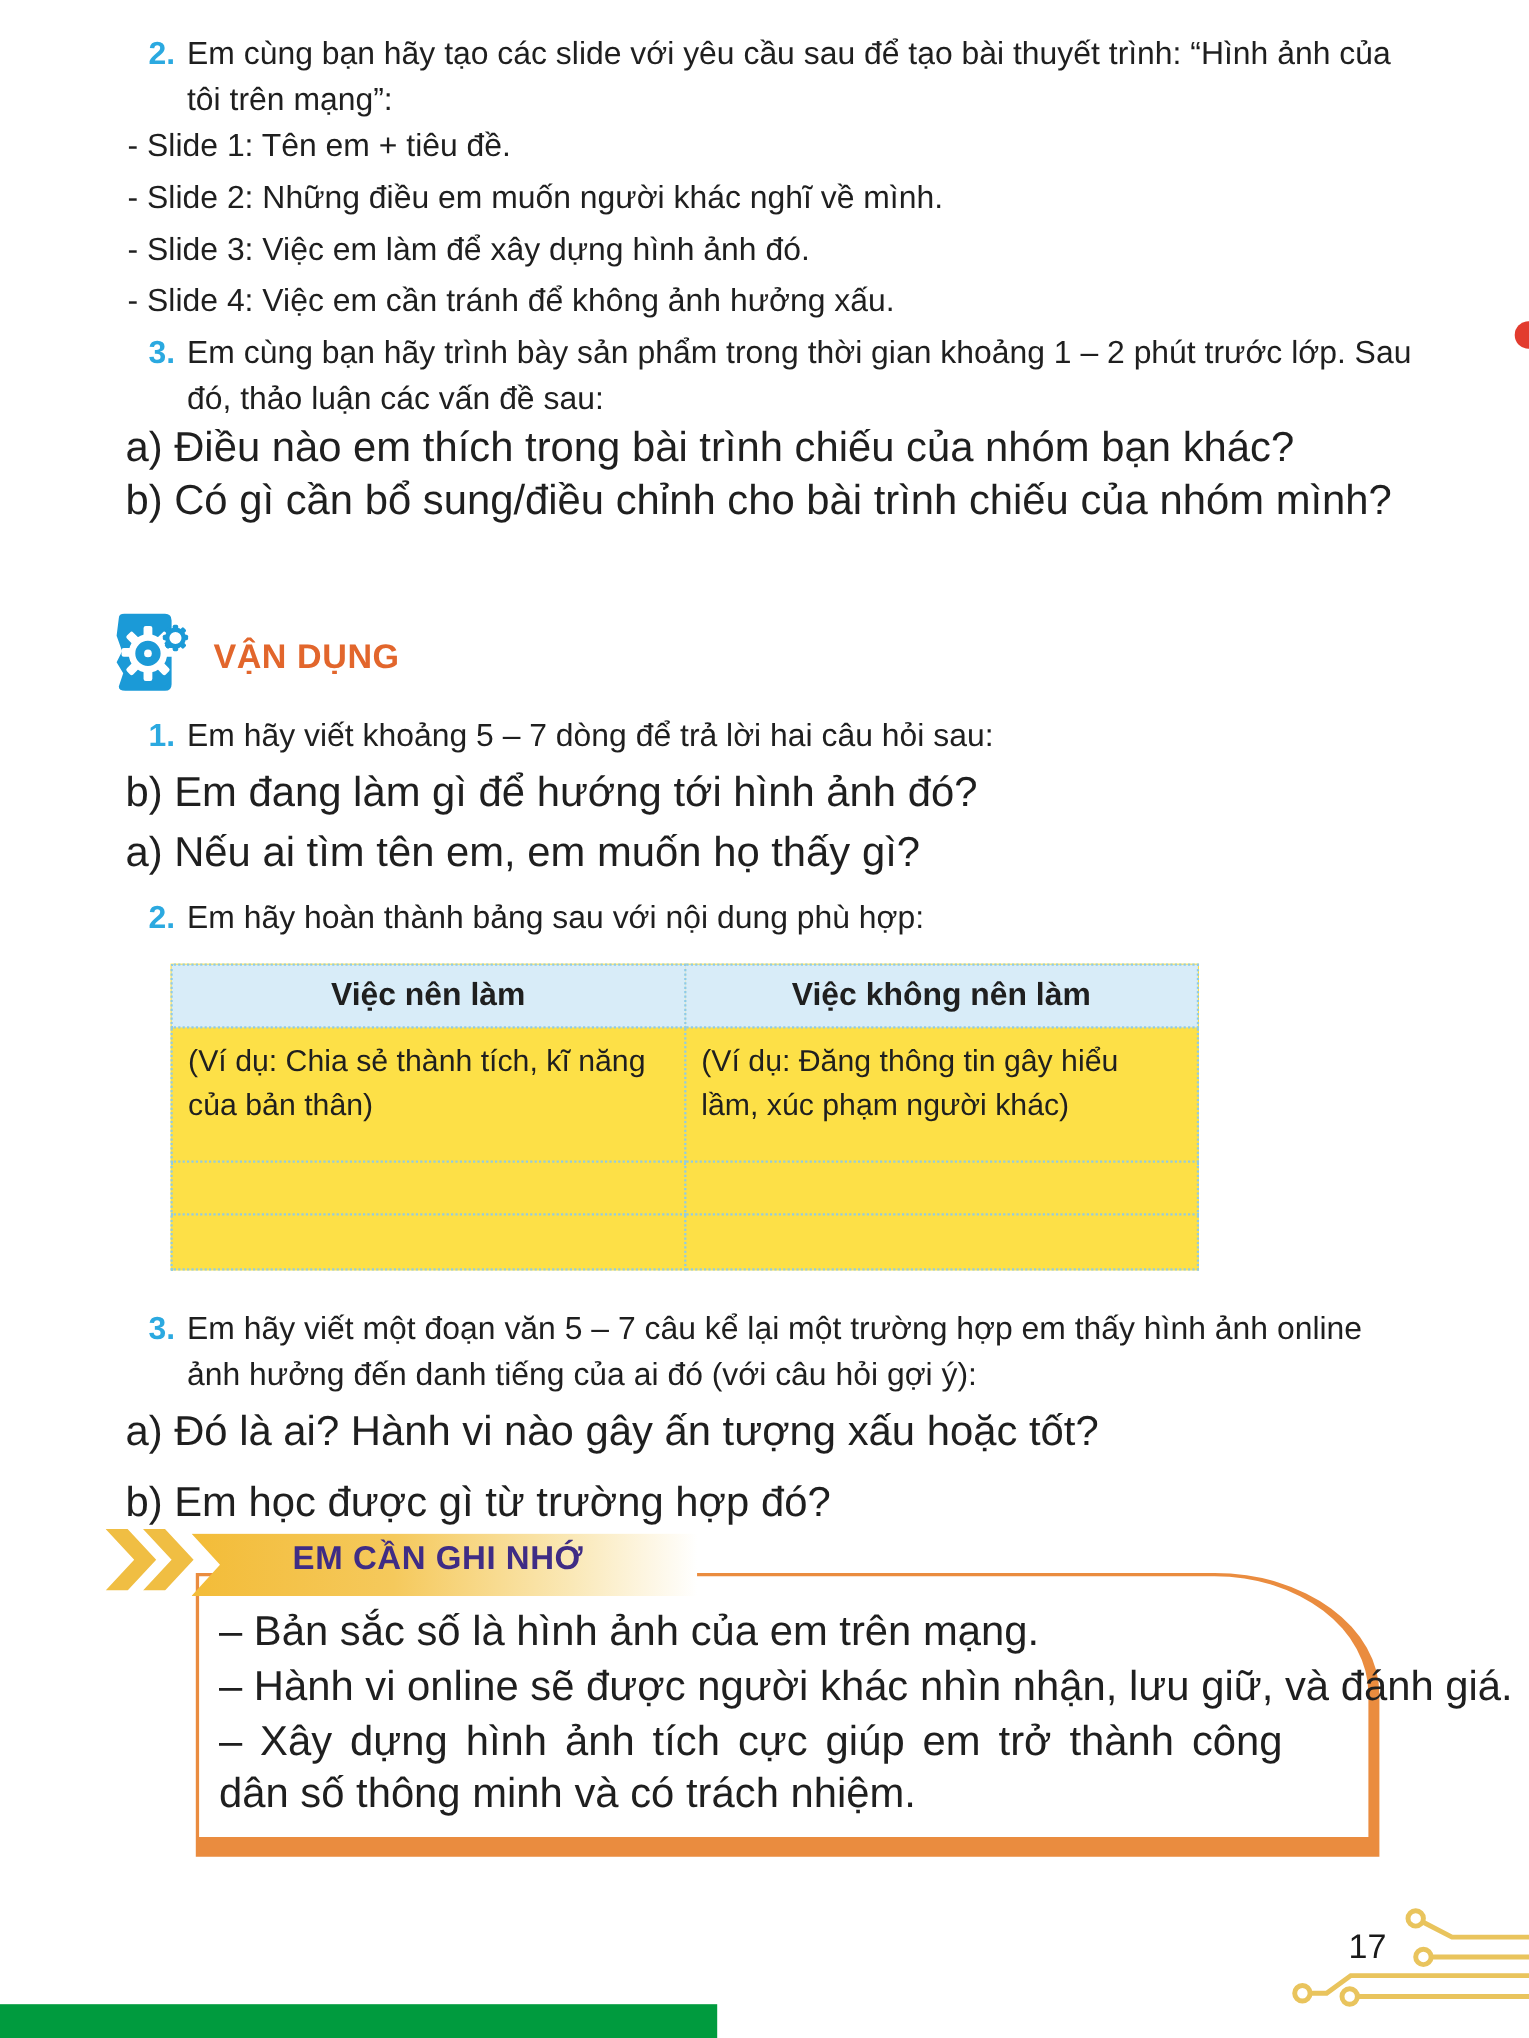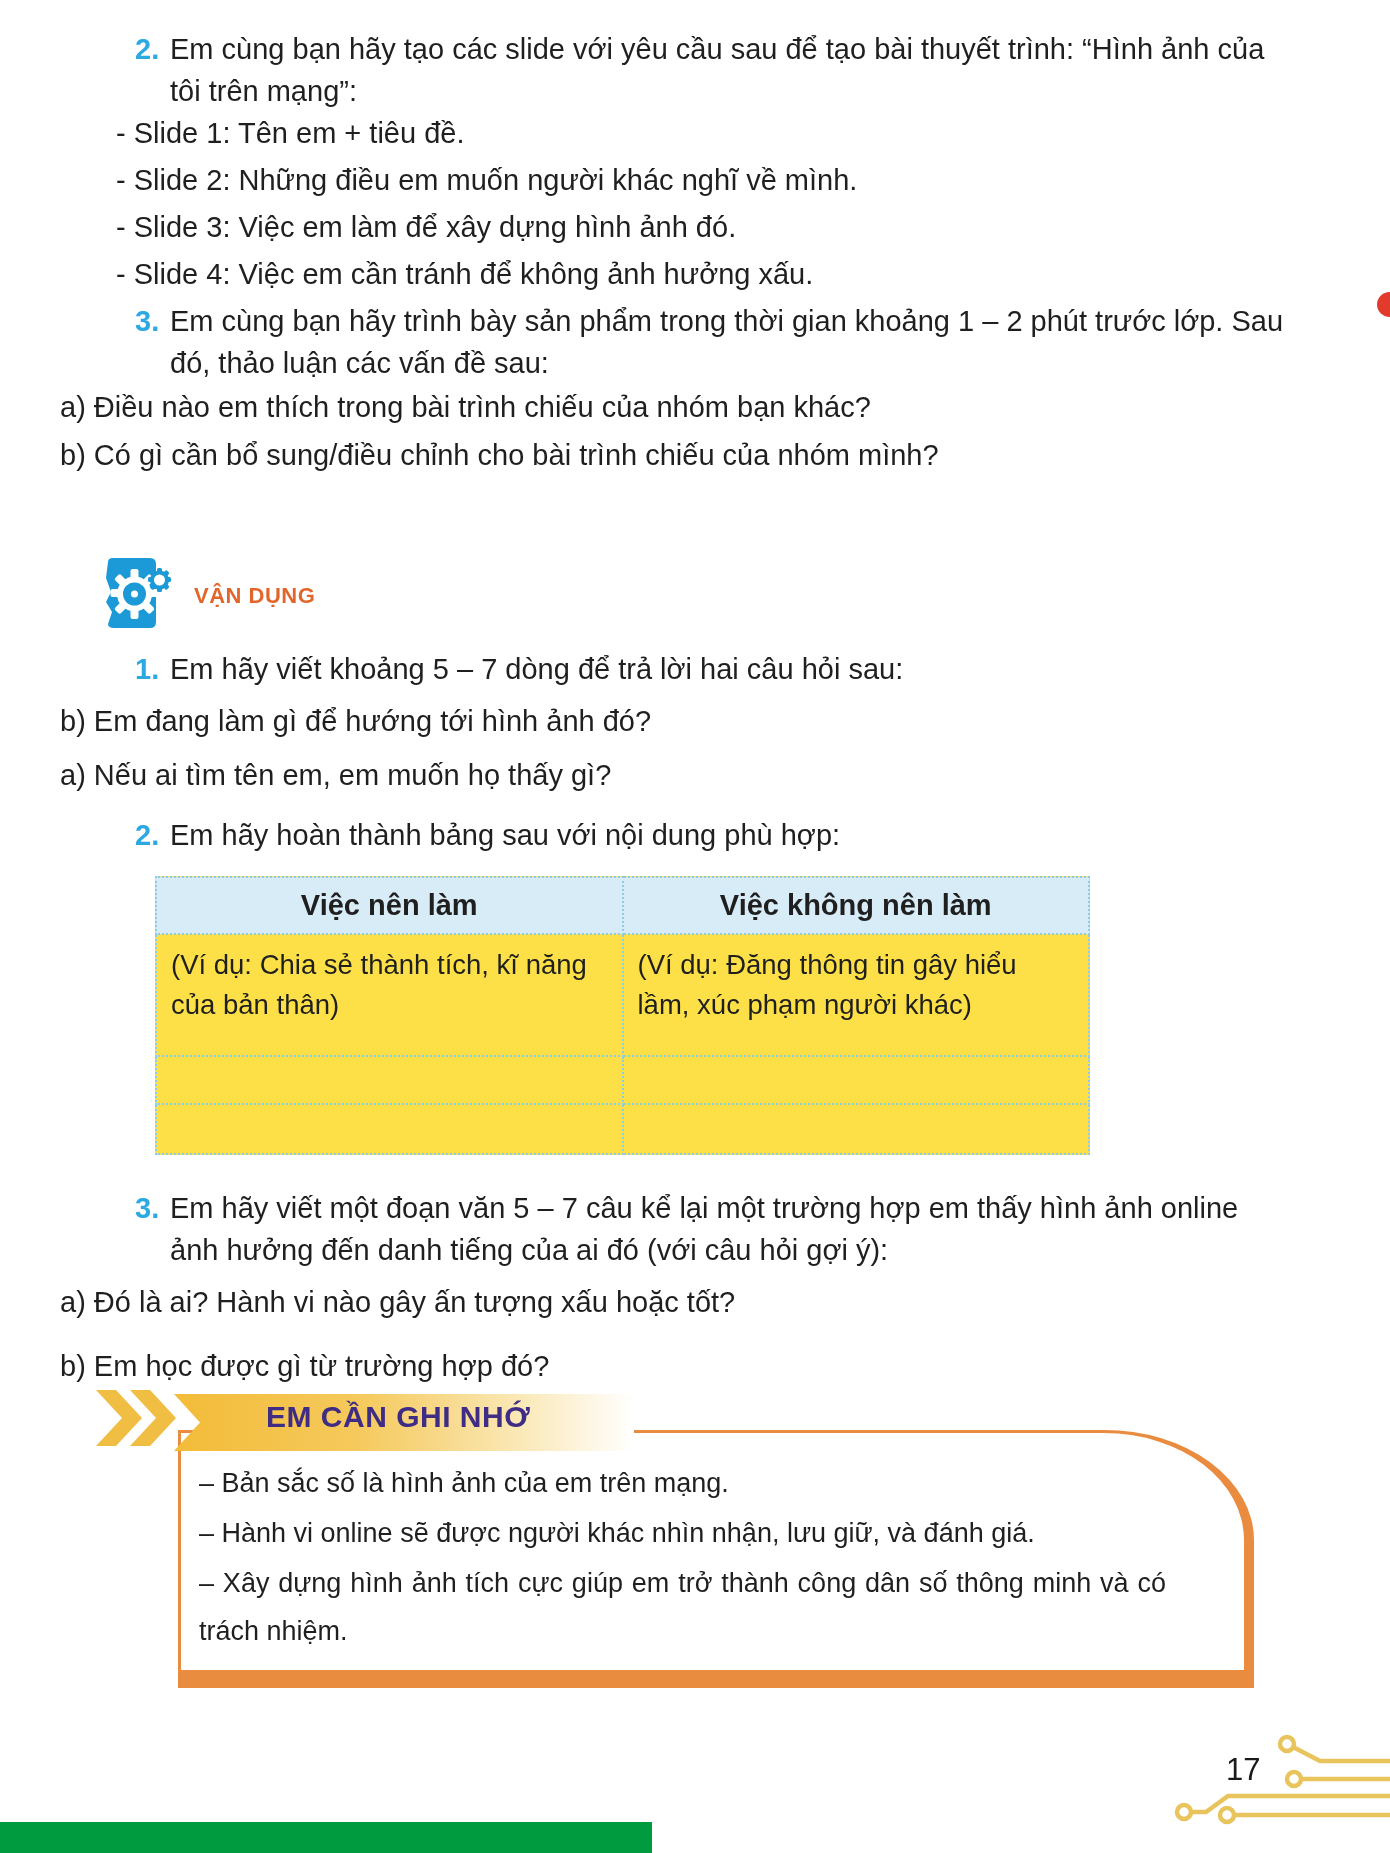--- a/index.html
+++ b/index.html
@@ -8,31 +8,31 @@
     width:1390px;height:1853px;
     background:#ffffff;
     font-family:"Liberation Sans", sans-serif;
     color:#1f1f1f;
     overflow:hidden;
   }
   
   .row{display:flex;align-items:flex-start;padding-left:135px;font-size:29px;line-height:42px;}
   .row .num{flex:0 0 35px;font-weight:bold;color:#2BA9E0;}
   .row .txt{max-width:1120px;}
-  .ab{padding-left:60px;font-size:29px;line-height:42px;}
+  .ab{padding-left:114px;font-size:38px;line-height:42px;}
   .slide{padding-left:116px;font-size:29px;line-height:42px;margin-bottom:5px;}
 
   
   .top-section{position:absolute;top:28px;left:0;right:0;}
   .top-section .item3{margin-top:4px;}
   .top-section .qa{margin-top:2px;}
   .top-section .qb{margin-top:6px;}
 
   .vd-header{position:absolute;top:556px;left:98px;display:flex;align-items:center;}
-  .vd-title{margin-left:22px;font-size:22px;font-weight:bold;color:#E2662C;letter-spacing:0.5px;}
+  .vd-title{margin-left:22px;font-size:31px;font-weight:bold;color:#E2662C;letter-spacing:0.5px;}
 
   .vd-body{position:absolute;top:648px;left:0;right:0;}
   .vd-body .m-a1{margin-top:12px;}
   .vd-body .m-b1{margin-top:10px;}
   .vd-body .m-i2{margin-top:18px;}
   .vd-body .m-i3{margin-top:32px;}
   .vd-body .m-a3{margin-top:10px;}
   .vd-body .m-b3{margin-top:22px;}
 
   
@@ -72,21 +72,21 @@
   .gn-box{
     position:absolute;left:178px;top:1430px;width:1076px;height:258px;
     box-sizing:border-box;
     border:3px solid #EA8C3F;
     border-right-width:10px;
     border-bottom-width:18px;
     border-top-right-radius:150px 110px;
     z-index:2;
   }
   .gn-content{padding:26px 78px 0 18px;}
-  .gn-p{margin:0 0 2px 0;font-size:27px;line-height:48px;text-align:justify;}
+  .gn-p{margin:0 0 2px 0;font-size:38px;line-height:48px;text-align:justify;}
   .gn-p.nowrap{white-space:nowrap;text-align:left;}
 
   
   .page-number{position:absolute;left:1226px;top:1752px;font-size:31px;color:#1a1a1a;}
   .circuit{position:absolute;left:1170px;top:1728px;}
   .green-bar{position:absolute;left:0;top:1822px;width:652px;height:31px;background:#009B3E;}
   .edge-marker{
     position:absolute;left:1377px;top:292px;width:13px;height:25px;
     background:#E23B2E;border-radius:13px 0 0 13px;
   }

